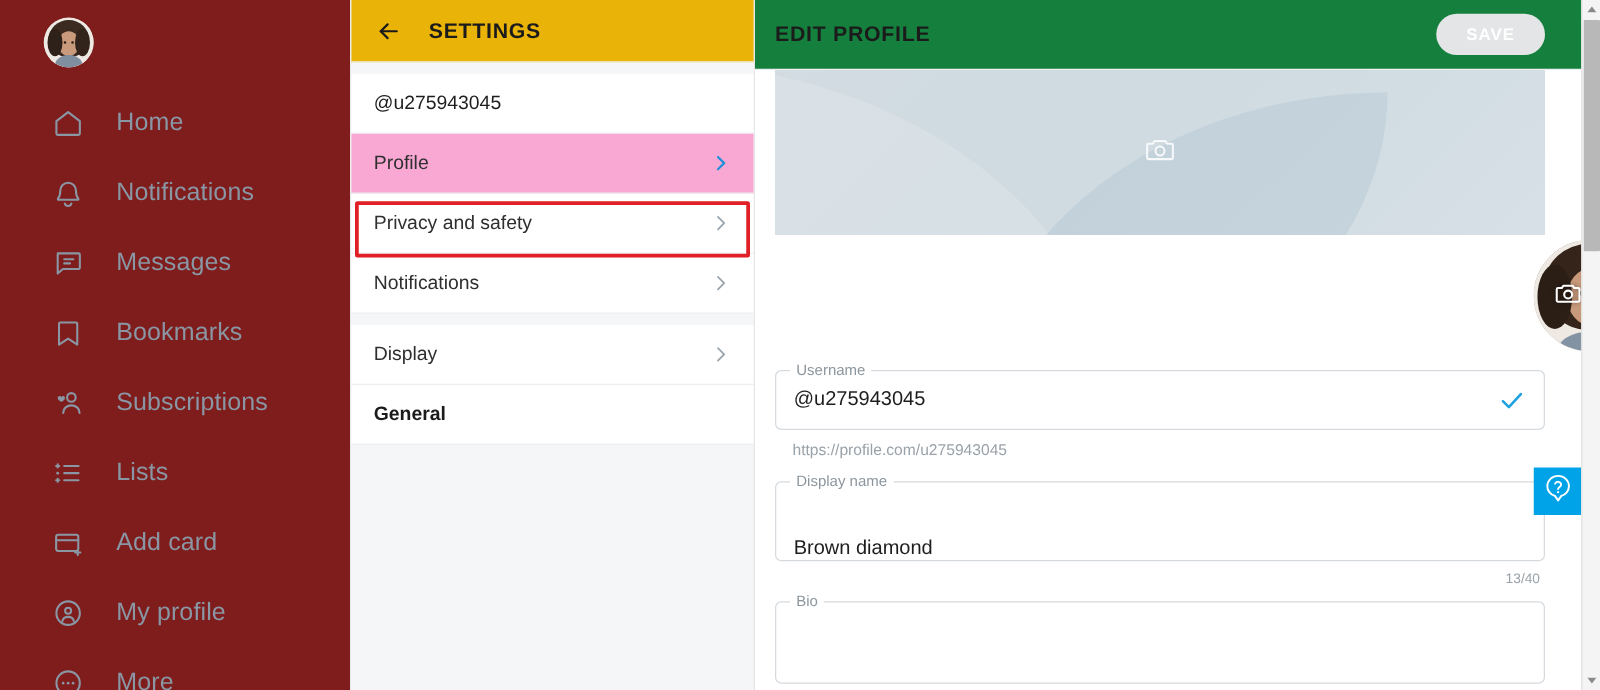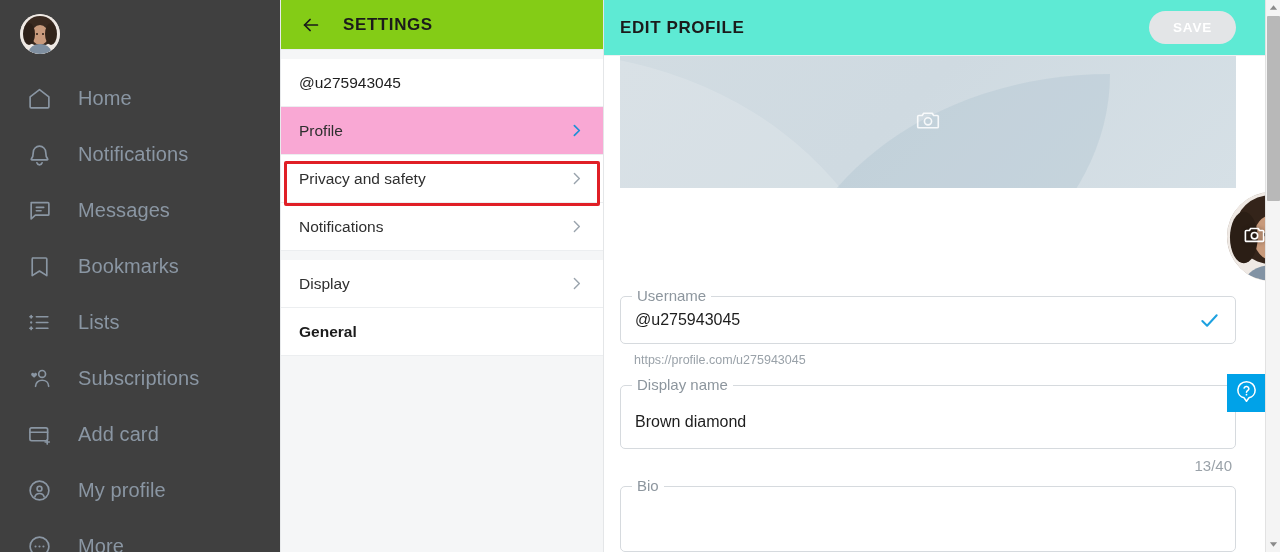--- a/index.html
+++ b/index.html
@@ -14,24 +14,25 @@
     position: relative;
     width: 1280px; height: 552px;
     display: flex;
     background: #ffffff;
   }
 
   
   .leftnav {
     width: 280px;
     height: 552px;
-    background: #404040;
+    background: #7f1d1d;
     flex: 0 0 280px;
     position: relative;
     padding-top: 14px;
+    padding-left: 15px;
   }
   .nav-avatar {
     width: 40px; height: 40px;
     border-radius: 50%;
     margin-left: 20px;
     margin-bottom: 16px;
     overflow: hidden;
     position: relative;
     background: #d9d2cd;
   }
@@ -66,21 +67,21 @@
     flex: 0 0 324px;
     height: 552px;
     background: #f5f6f7;
     border-left: 1px solid #e8eaec;
     border-right: 1px solid #e4e6e8;
     position: relative;
     overflow: hidden;
   }
   .settings-header {
     height: 50px;
-    background: #84cc16;
+    background: #eab308;
     display: flex;
     align-items: center;
     padding-left: 18px;
     border-bottom: 1px solid #eceef0;
   }
   .back-arrow {
     width: 24px; height: 24px;
     display: flex; align-items: center; justify-content: center;
     color: #1a1a1a;
     cursor: pointer;
@@ -136,21 +137,21 @@
     height: 552px;
     background: #ffffff;
     position: relative;
     overflow: hidden;
   }
   .edit-header {
     height: 56px;
     display: flex;
     align-items: center;
     padding: 0 44px 0 16px;
-    background: #5eead4;
+    background: #15803d;
     border-bottom: 1px solid #eef0f1;
   }
   .edit-title {
     font-size: 17px;
     font-weight: bold;
     color: #1b1b1b;
     letter-spacing: 0.6px;
     flex: 1;
   }
   .save-btn {
@@ -235,44 +236,44 @@
   }
   .field-box {
     border: 1px solid #d6dade;
     border-radius: 5px;
     height: 48px;
     display: flex;
     align-items: center;
     padding: 0 14px;
     background: #ffffff;
   }
-  .field-box.tall { height: 64px; align-items: center; padding-top: 10px; }
+  .field-box.tall { height: 64px; align-items: flex-end; padding-top: 10px; }
   .field-legend {
     position: absolute;
     left: 12px; top: -8px;
     background: #ffffff;
     padding: 0 5px;
-    font-size: 15px;
+    font-size: 12px;
     color: #8d969e;
     line-height: 16px;
   }
   .field-value {
     font-size: 16px;
     color: #1d1d1d;
     flex: 1;
   }
   .check-icon { color: #1da1e0; display: flex; align-items: center; }
   .field-hint {
     font-size: 12.5px;
     color: #9aa2a9;
     margin: 9px 0 18px 14px;
   }
   .counter {
     text-align: right;
-    font-size: 15px;
+    font-size: 11px;
     color: #9aa2a9;
     margin-top: 8px;
     margin-bottom: 12px;
     padding-right: 4px;
   }
 
   
   .help-fab {
     position: absolute;
     right: 15px;
@@ -380,38 +381,38 @@
       <span class="nav-icon">
         <svg width="25" height="25" viewBox="0 0 24 24" fill="none" stroke="currentColor" stroke-width="1.6" stroke-linecap="round" stroke-linejoin="round">
             <path d="M6 3.8h12a1 1 0 0 1 1 1v16L12 16.3 5 20.8v-16a1 1 0 0 1 1-1z"></path>
           </svg>
       </span>
       <span class="nav-label">Bookmarks</span>
     </div>
 
     <div class="nav-item">
       <span class="nav-icon">
+        <svg width="25" height="25" viewBox="0 0 24 24" fill="none" stroke="currentColor" stroke-width="1.6" stroke-linecap="round" stroke-linejoin="round">
+            <circle cx="14.5" cy="7.6" r="3.3"></circle>
+            <path d="M8.2 19.5c0-3.6 2.9-5.8 6.3-5.8s6.3 2.2 6.3 5.8"></path>
+            <path d="M4.2 7.2c.9-1.1 2.3-.6 2.6.4.3-1 1.7-1.5 2.6-.4.8 1-.4 2.6-2.6 4-2.2-1.4-3.4-3-2.6-4z" fill="currentColor" stroke="none"></path>
+          </svg>
+      </span>
+      <span class="nav-label">Subscriptions</span>
+    </div>
+
+    <div class="nav-item">
+      <span class="nav-icon">
         <svg width="25" height="25" viewBox="0 0 24 24" fill="none" stroke="currentColor" stroke-width="1.6" stroke-linecap="round">
             <path d="M9 6.5h11M9 12h11M9 17.5h11"></path>
             <path d="M4 5.3v2.4M2.8 6.5h2.4M4 16.3v2.4M2.8 17.5h2.4"></path>
             <circle cx="4" cy="12" r="1.1" fill="currentColor" stroke="none"></circle>
           </svg>
       </span>
       <span class="nav-label">Lists</span>
-    </div>
-
-    <div class="nav-item">
-      <span class="nav-icon">
-        <svg width="25" height="25" viewBox="0 0 24 24" fill="none" stroke="currentColor" stroke-width="1.6" stroke-linecap="round" stroke-linejoin="round">
-            <circle cx="14.5" cy="7.6" r="3.3"></circle>
-            <path d="M8.2 19.5c0-3.6 2.9-5.8 6.3-5.8s6.3 2.2 6.3 5.8"></path>
-            <path d="M4.2 7.2c.9-1.1 2.3-.6 2.6.4.3-1 1.7-1.5 2.6-.4.8 1-.4 2.6-2.6 4-2.2-1.4-3.4-3-2.6-4z" fill="currentColor" stroke="none"></path>
-          </svg>
-      </span>
-      <span class="nav-label">Subscriptions</span>
     </div>
 
     <div class="nav-item">
       <span class="nav-icon">
         <svg width="25" height="25" viewBox="0 0 24 24" fill="none" stroke="currentColor" stroke-width="1.6" stroke-linecap="round" stroke-linejoin="round">
             <rect x="2.8" y="5.6" width="17" height="12.4" rx="1.6"></rect>
             <path d="M2.8 9.8h17"></path>
             <path d="M19.4 17.2v4M17.4 19.2h4"></path>
           </svg>
       </span>

